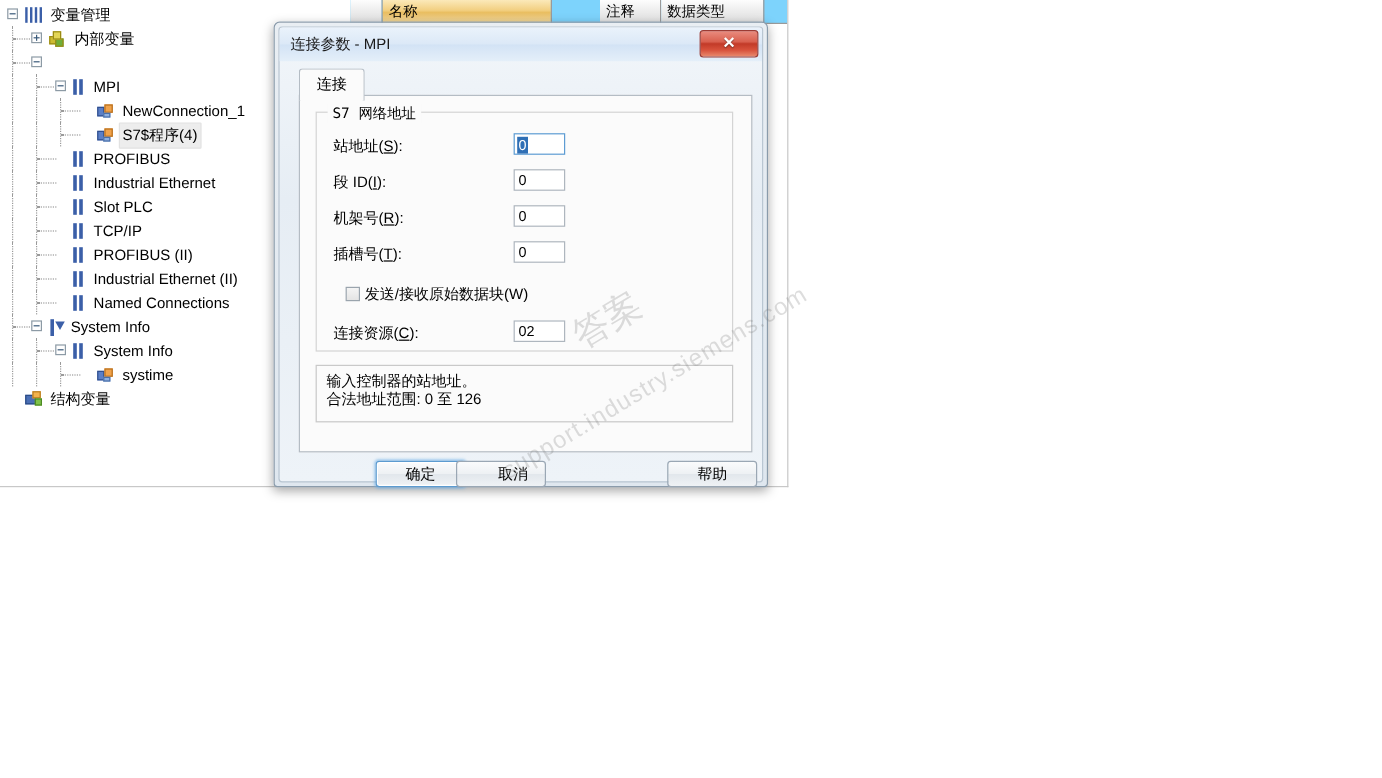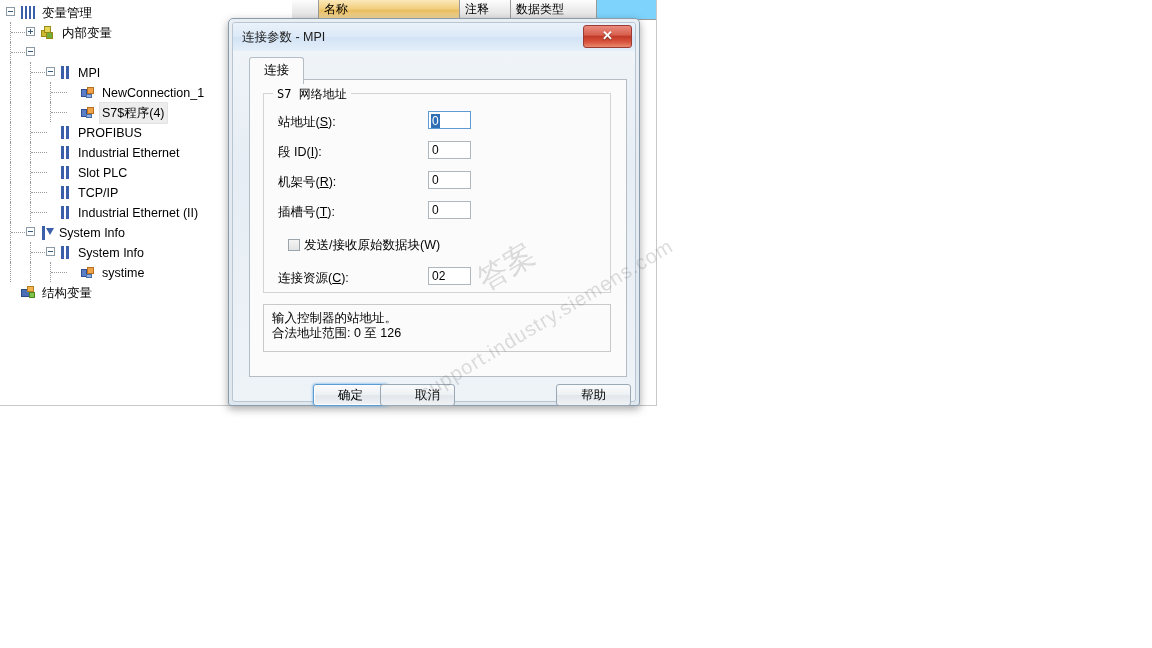--- a/index.html
+++ b/index.html
@@ -47,21 +47,21 @@
     line-height: 17px;
     background: linear-gradient(to bottom, #fdfdfd 0%, #ececec 50%, #e2e2e2 100%);
     white-space: nowrap;
     color: #000;
   }
   .col-cell.spacer { width: 26px; padding: 0; }
   .col-cell.selected {
     background: linear-gradient(to bottom, #fbe9b9 0%, #f2cf81 45%, #e9be61 55%, #f4dba1 100%);
   }
   .col-name { width: 130px; }
-  .col-comment { width: 40px; }
+  .col-comment { width: 40px; margin-left: 40px; }
   .col-datatype { width: 75px; }
 
   
   #tree {
     position: absolute;
     left: 0; top: 2px;
     width: 290px;
     text-decoration: underline;
   }
   .tree-row {
@@ -491,21 +491,33 @@
       <div class="tree-row">
         <span class="dline" style="left:10px;top:0;height:20px"></span>
         <span class="dline" style="left:30px;top:0;height:20px"></span>
         <span class="dline-h" style="left:31px;top:10px;width:16px"></span>
         <span style="position:absolute;left:61px;top:0;white-space:nowrap"><span class="icn icn-bars2"><i></i><i></i></span><span class="label">TCP/IP</span></span>
       </div>
       <div class="tree-row">
         <span class="dline" style="left:10px;top:0;height:20px"></span>
         <span class="dline" style="left:30px;top:0;height:20px"></span>
         <span class="dline-h" style="left:31px;top:10px;width:16px"></span>
+        <span style="position:absolute;left:61px;top:0;white-space:nowrap"><span class="icn icn-bars2"><i></i><i></i></span><span class="label">PROFIBUS (II)</span></span>
+      </div>
+      <div class="tree-row">
+        <span class="dline" style="left:10px;top:0;height:20px"></span>
+        <span class="dline" style="left:30px;top:0;height:20px"></span>
+        <span class="dline-h" style="left:31px;top:10px;width:16px"></span>
         <span style="position:absolute;left:61px;top:0;white-space:nowrap"><span class="icn icn-bars2"><i></i><i></i></span><span class="label">Industrial Ethernet (II)</span></span>
+      </div>
+      <div class="tree-row">
+        <span class="dline" style="left:10px;top:0;height:20px"></span>
+        <span class="dline" style="left:30px;top:0;height:20px"></span>
+        <span class="dline-h" style="left:31px;top:10px;width:16px"></span>
+        <span style="position:absolute;left:61px;top:0;white-space:nowrap"><span class="icn icn-bars2"><i></i><i></i></span><span class="label">Named Connections</span></span>
       </div>
       <div class="tree-row">
         <span class="dline" style="left:10px;top:0;height:20px"></span>
         <span class="dline-h" style="left:11px;top:10px;width:16px"></span>
         <span class="expander" style="left:26px"></span>
         <span style="position:absolute;left:41px;top:0;white-space:nowrap"><span class="icn icn-bararrow"><i></i><b></b></span><span class="label">System Info</span></span>
       </div>
       <div class="tree-row">
         <span class="dline" style="left:10px;top:0;height:20px"></span>
         <span class="dline" style="left:30px;top:0;height:20px"></span>

